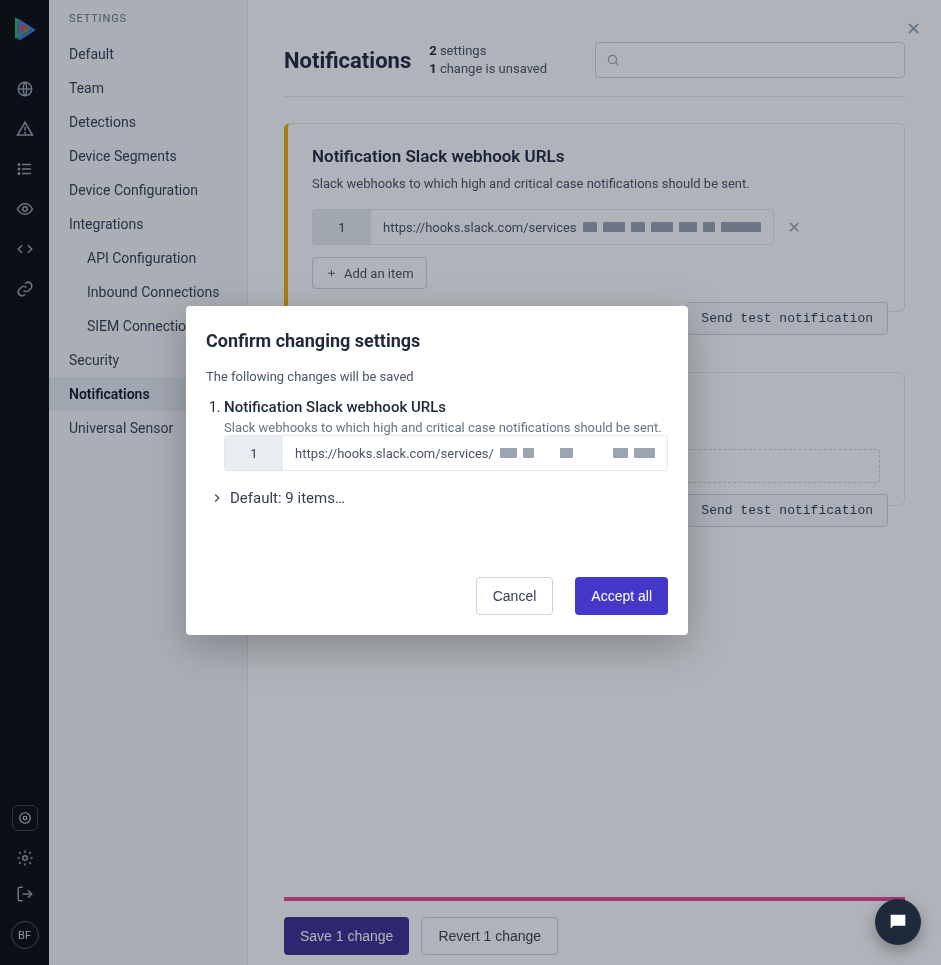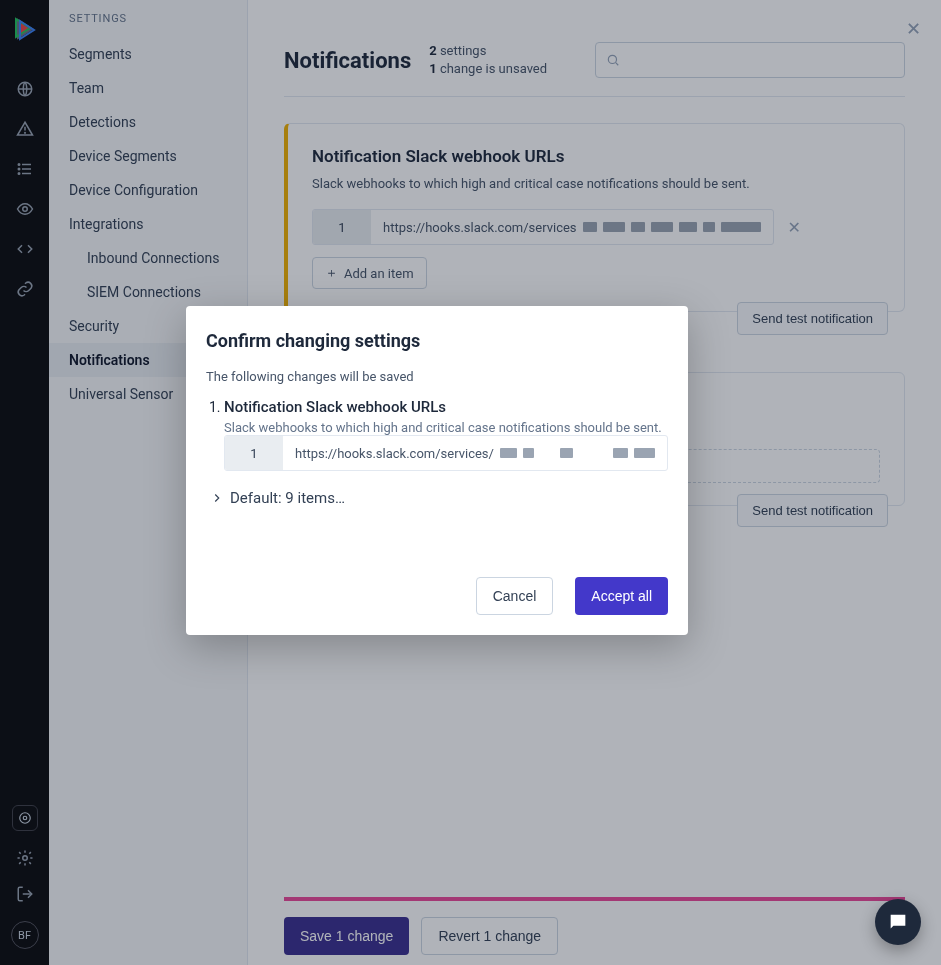--- a/index.html
+++ b/index.html
@@ -185,20 +185,21 @@
       bottom: -24px;
     }
     .btn-outline {
       border: 1px solid #cbd5e1;
       background: #f8fafc;
       border-radius: 4px;
       padding: 8px 14px;
       font-size: 13px;
       color: #334155;
       cursor: pointer;
+      font-family: Liberation Mono, monospace;
     }
     .card2-body {
       margin-top: 14px;
       border: 1px dashed #cbd5e1;
       border-radius: 4px;
       height: 34px;
     }
     .footer-bar {
       position: absolute;
       left: 36px; right: 36px;
@@ -352,26 +353,27 @@
           <path d="M16 17l5-5-5-5"></path>
           <line x1="21" y1="12" x2="9" y2="12"></line>
         </svg>
       </div>
     <div class="rail-avatar">BF</div>
   </div>
 </div>
 
 <div class="sidebar">
   <div class="sidebar-header">SETTINGS</div>
-  <div class="sidebar-item">Segments</div>
+  <div class="sidebar-item">Default</div>
   <div class="sidebar-item">Team</div>
   <div class="sidebar-item">Detections</div>
   <div class="sidebar-item">Device Segments</div>
   <div class="sidebar-item">Device Configuration</div>
   <div class="sidebar-item">Integrations</div>
+  <div class="sidebar-item sub">API Configuration</div>
   <div class="sidebar-item sub">Inbound Connections</div>
   <div class="sidebar-item sub">SIEM Connections</div>
   <div class="sidebar-item">Security</div>
   <div class="sidebar-item active">Notifications</div>
   <div class="sidebar-item">Universal Sensor</div>
 </div>
 
 <div class="main">
   <div class="close-x">✕</div>
 

